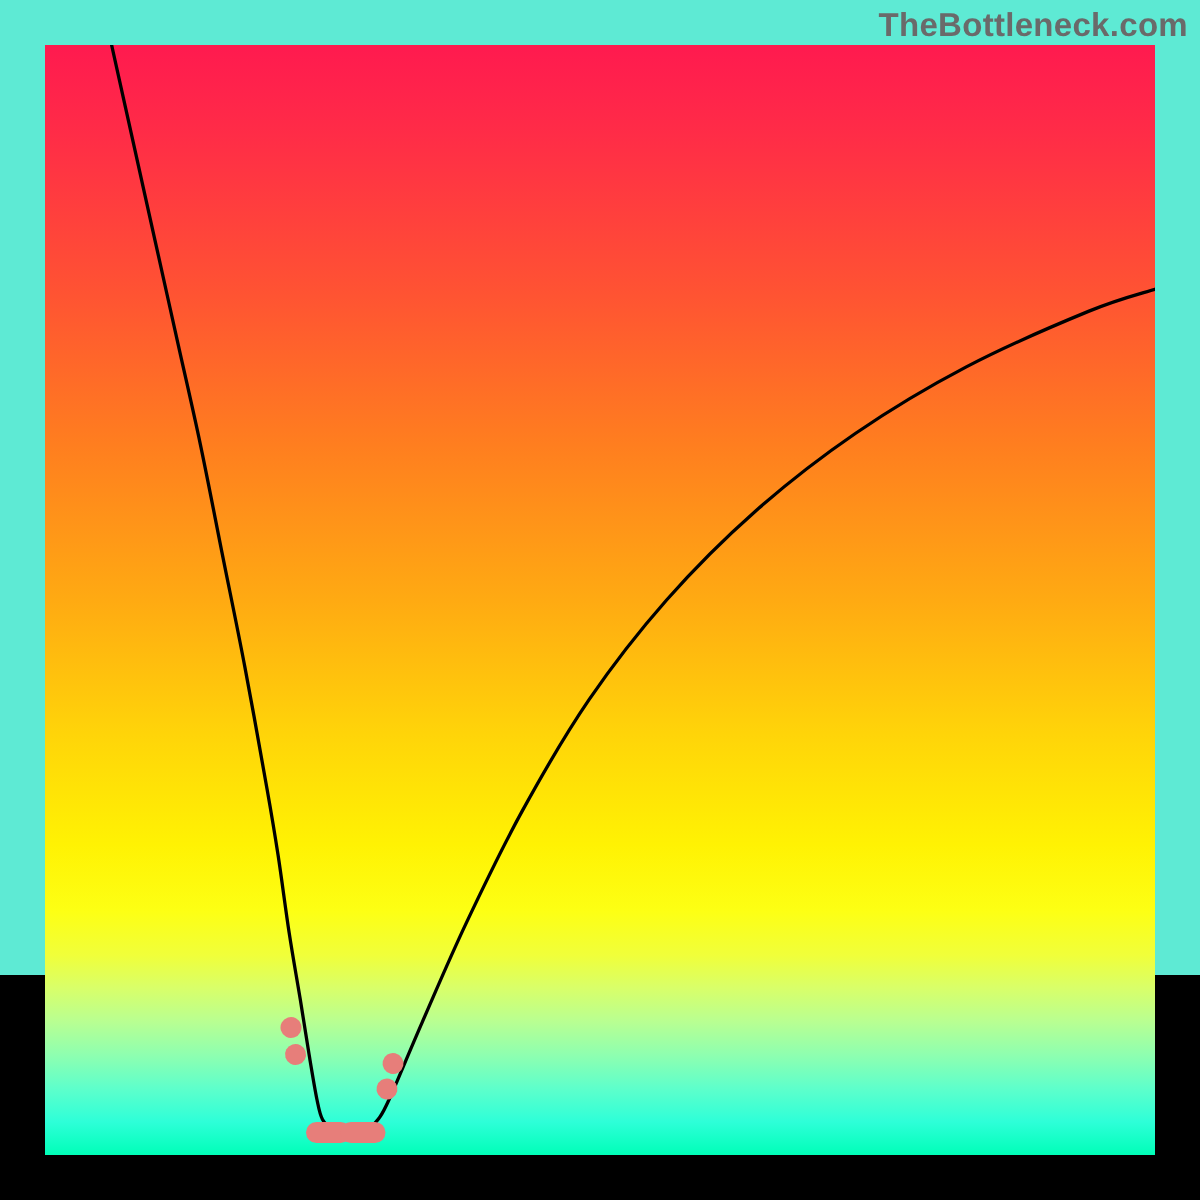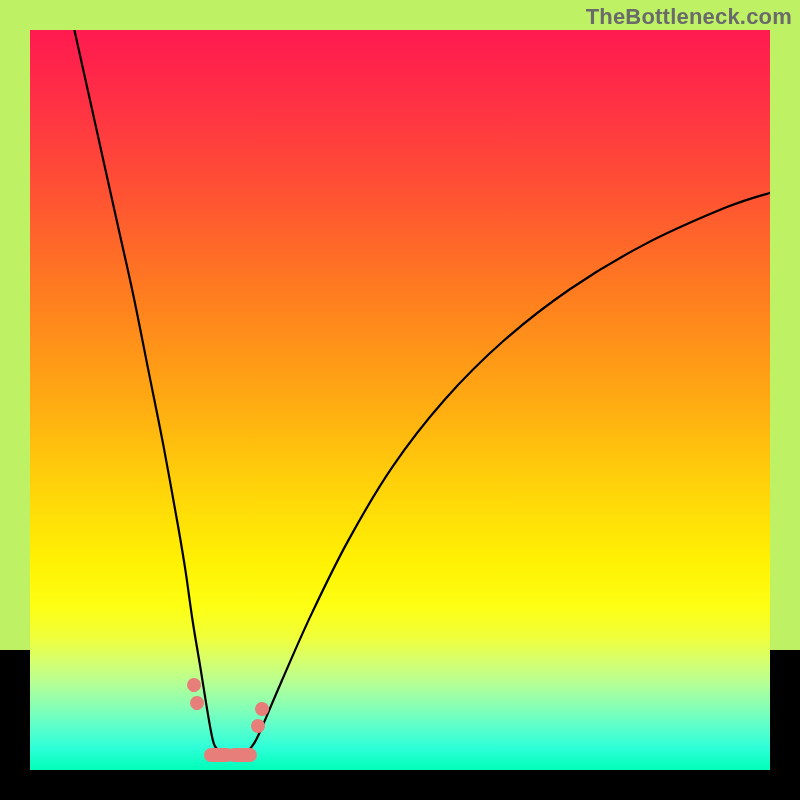--- a/index.html
+++ b/index.html
@@ -9,21 +9,21 @@
     height: 800px;
     background: #000;
     overflow: hidden;
   }
   .frame {
     position: absolute;
     left: 0;
     top: 0;
     width: 800px;
     height: 650px;
-    background: #bef264;
+    background: #5eead4;
   }
   .plot-area {
     position: absolute;
     left: 30px;
     top: 30px;
     width: 740px;
     height: 740px;
     overflow: hidden;
   }
   .gradient {

